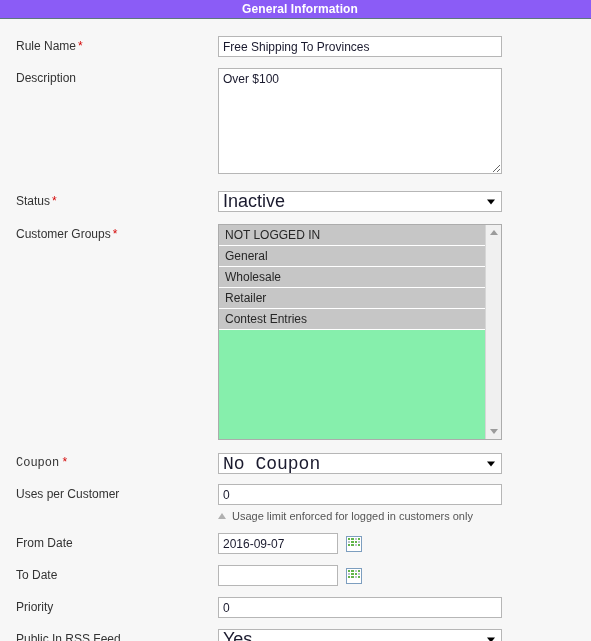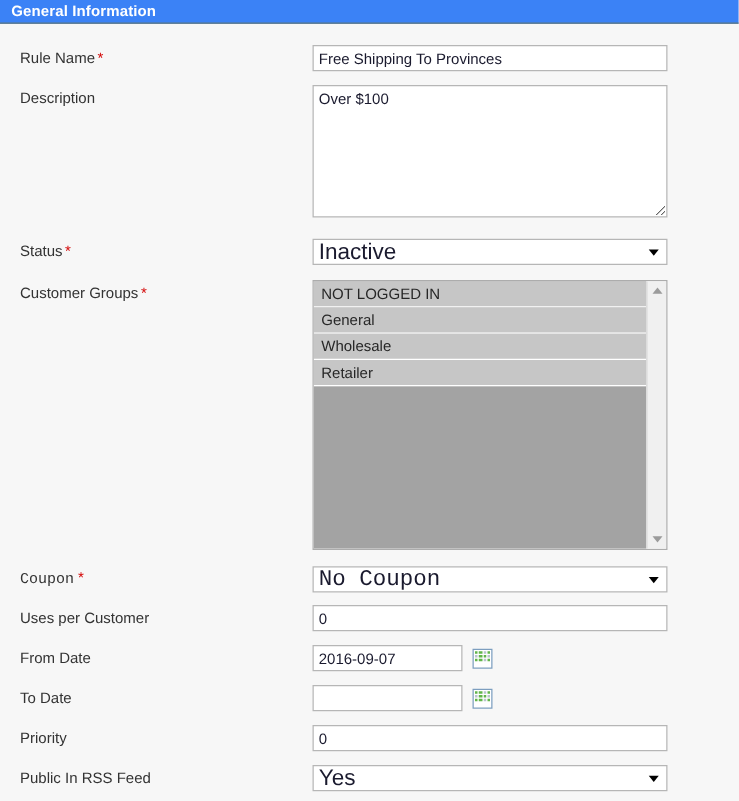--- a/index.html
+++ b/index.html
@@ -12,43 +12,43 @@
     background: #f7f7f7;
     font-family: "Liberation Sans", sans-serif;
     font-size: 12px;
     color: #2f2f2f;
     overflow: hidden;
   }
 
   
   .section-header {
     height: 19px;
-    background: #3b82f6;
+    background: #8b5cf6;
     border-bottom: 1px solid #5d777e;
     display: flex;
     align-items: center;
     padding: 0 0 0 9px;
     box-sizing: border-box;
+    justify-content: center;
   }
   .section-header-title {
     color: #ffffff;
     font-size: 12px;
     font-weight: bold;
     letter-spacing: 0.1px;
   }
 
   
   .form-body {
     padding: 0;
   }
   .field-row {
     display: flex;
     align-items: flex-start;
     padding: 0 0 0 0;
-    gap: 32px;
   }
   .field-label {
     width: 218px;
     box-sizing: border-box;
     padding-left: 16px;
     font-size: 12px;
     color: #333333;
     line-height: 14px;
     flex: 0 0 218px;
   }
@@ -134,21 +134,21 @@
     border: 1px solid #acacac;
     background: #ffffff;
     display: flex;
     overflow: hidden;
   }
   .multi-list {
     flex: 1 1 auto;
     padding: 0;
     margin: 0;
     list-style: none;
-    background: #a3a3a3;
+    background: #86efac;
   }
   .multi-item {
     height: 21px;
     line-height: 21px;
     padding-left: 6px;
     font-size: 12px;
     color: #272727;
     background: #ffffff;
     border-bottom: 1px solid #ffffff;
     box-sizing: border-box;
@@ -294,20 +294,21 @@
     <div class="field-label lbl-pad-top">
       <span>Customer Groups</span><span class="req">*</span>
     </div>
     <div class="field-control">
       <div class="multi-wrap">
         <ul class="multi-list">
           <li class="multi-item selected">NOT LOGGED IN</li>
           <li class="multi-item selected">General</li>
           <li class="multi-item selected">Wholesale</li>
           <li class="multi-item selected">Retailer</li>
+          <li class="multi-item selected">Contest Entries</li>
         </ul>
         <div class="multi-scroll">
           <span class="sb-arrow up"></span>
           <span class="sb-arrow down"></span>
         </div>
       </div>
     </div>
   </div>
 
   <div class="field-row sp-coupon">
@@ -323,20 +324,24 @@
       </div>
     </div>
   </div>
 
   <div class="field-row sp-uses">
     <div class="field-label lbl-pad-top">
       <span>Uses per Customer</span>
     </div>
     <div class="field-control">
       <input class="txt-input" type="text" value="0" style="">
+      <div class="note">
+        <span class="note-icon"></span>
+        <span>Usage limit enforced for logged in customers only</span>
+      </div>
     </div>
   </div>
 
   <div class="field-row sp-from">
     <div class="field-label lbl-pad-top">
       <span>From Date</span>
     </div>
     <div class="field-control">
       <div class="date-row">
         <input class="txt-input narrow" type="text" value="2016-09-07" style="">

